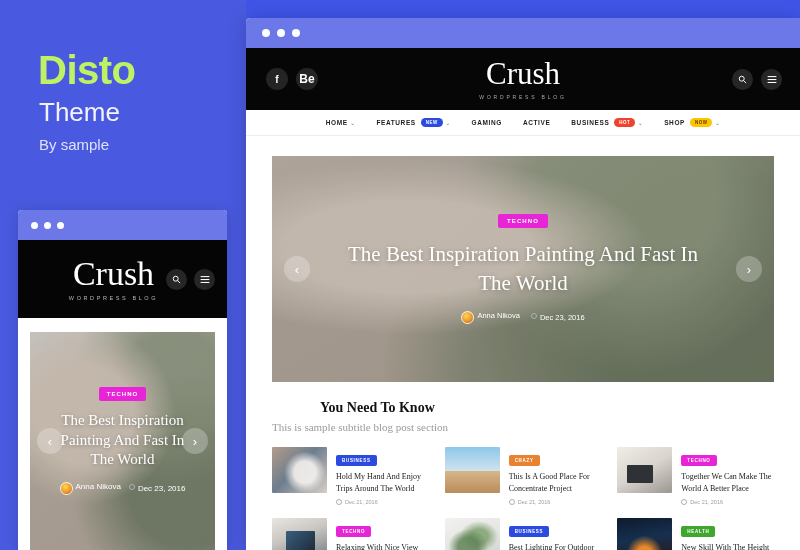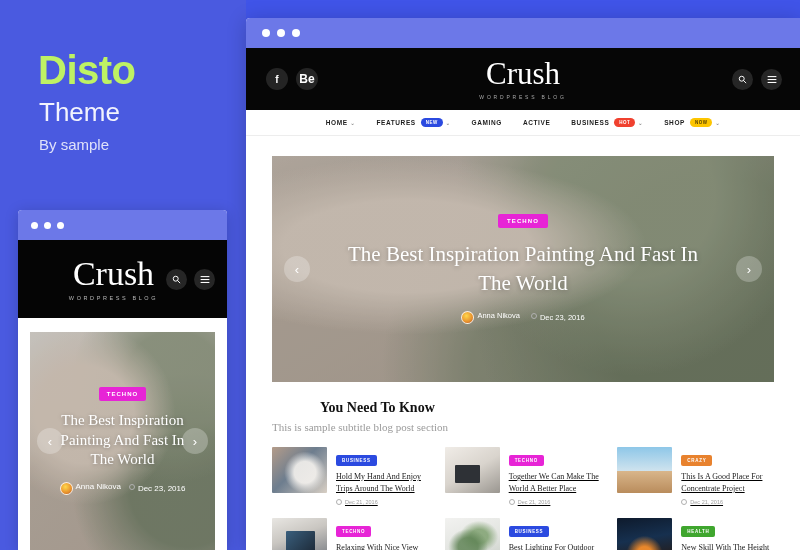--- a/index.html
+++ b/index.html
@@ -208,21 +208,21 @@
   }
   .sec-sub {
     font-family: "Liberation Serif", serif; font-size: 11px; color: #9b9b9b;
     margin-top: 5px;
   }
 
   .post-grid {
     display: grid; grid-template-columns: repeat(3, 1fr);
     gap: 13px 16px; margin-top: 14px;
   }
-  .post-card { display: flex; gap: 9px; text-decoration: underline; }
+  .post-card { display: flex; gap: 9px; }
   .post-thumb {
     width: 55px; height: 46px; flex: 0 0 55px; border-radius: 1px;
     background: #cccccc; overflow: hidden; position: relative;
   }
   .post-body { flex: 1; min-width: 0; padding-top: 1px; }
   .post-badge {
     display: inline-block; color: #ffffff; font-size: 4.5px; font-weight: bold;
     letter-spacing: 0.7px; padding: 3px 6px; border-radius: 2px; margin-bottom: 5px;
   }
   .post-title {
@@ -419,44 +419,44 @@
           <span class="post-badge" style="background:#2b4ae0">BUSINESS</span>
           <div class="post-title">Hold My Hand And Enjoy Trips Around The World</div>
           <div class="post-date">
             <span class="clock"></span>
             <span>Dec 21, 2016</span>
           </div>
         </div>
       </div>
 
       <div class="post-card">
+        <div class="post-thumb th-2"></div>
+        <div class="post-body">
+          <span class="post-badge" style="background:#e8822e">CRAZY</span>
+          <div class="post-title">This Is A Good Place For Concentrate Project</div>
+          <div class="post-date">
+            <span class="clock"></span>
+            <span>Dec 21, 2016</span>
+          </div>
+        </div>
+      </div>
+
+      <div class="post-card">
         <div class="post-thumb th-3"></div>
         <div class="post-body">
           <span class="post-badge" style="background:#e724d6">TECHNO</span>
           <div class="post-title">Together We Can Make The World A Better Place</div>
           <div class="post-date">
             <span class="clock"></span>
             <span>Dec 21, 2016</span>
           </div>
         </div>
       </div>
 
       <div class="post-card">
-        <div class="post-thumb th-2"></div>
-        <div class="post-body">
-          <span class="post-badge" style="background:#e8822e">CRAZY</span>
-          <div class="post-title">This Is A Good Place For Concentrate Project</div>
-          <div class="post-date">
-            <span class="clock"></span>
-            <span>Dec 21, 2016</span>
-          </div>
-        </div>
-      </div>
-
-      <div class="post-card">
         <div class="post-thumb th-4"></div>
         <div class="post-body">
           <span class="post-badge" style="background:#e724d6">TECHNO</span>
           <div class="post-title">Relaxing With Nice View After Enjoy With Your Food</div>
           
         </div>
       </div>
 
       <div class="post-card">
         <div class="post-thumb th-5"></div>

